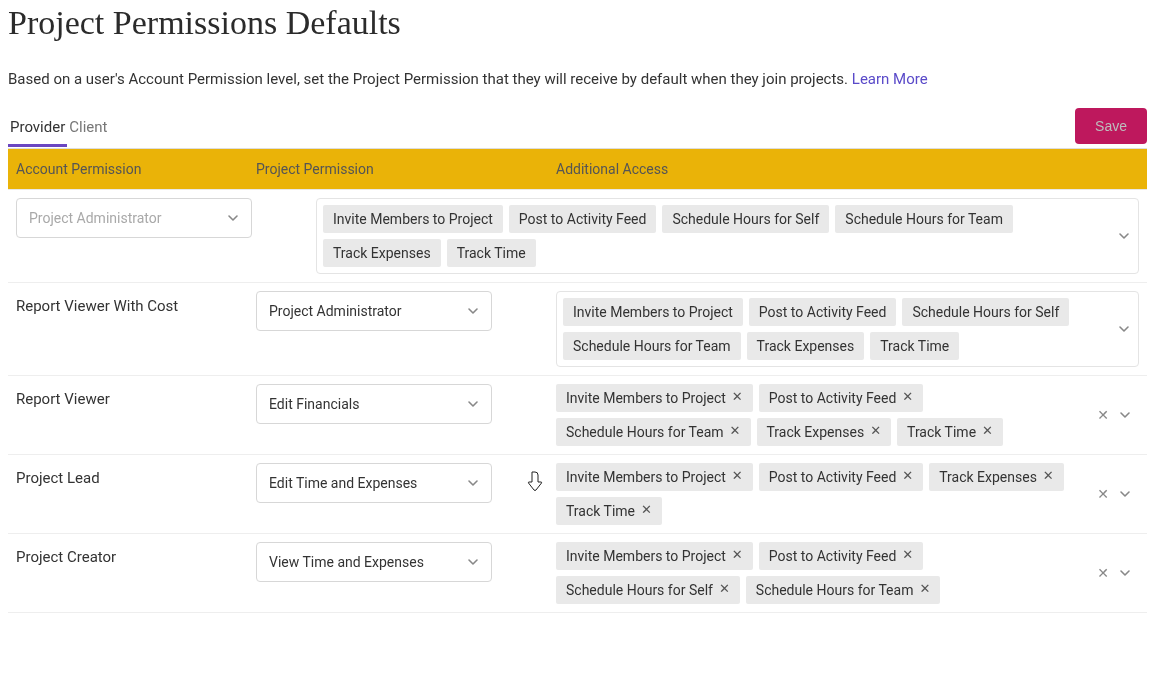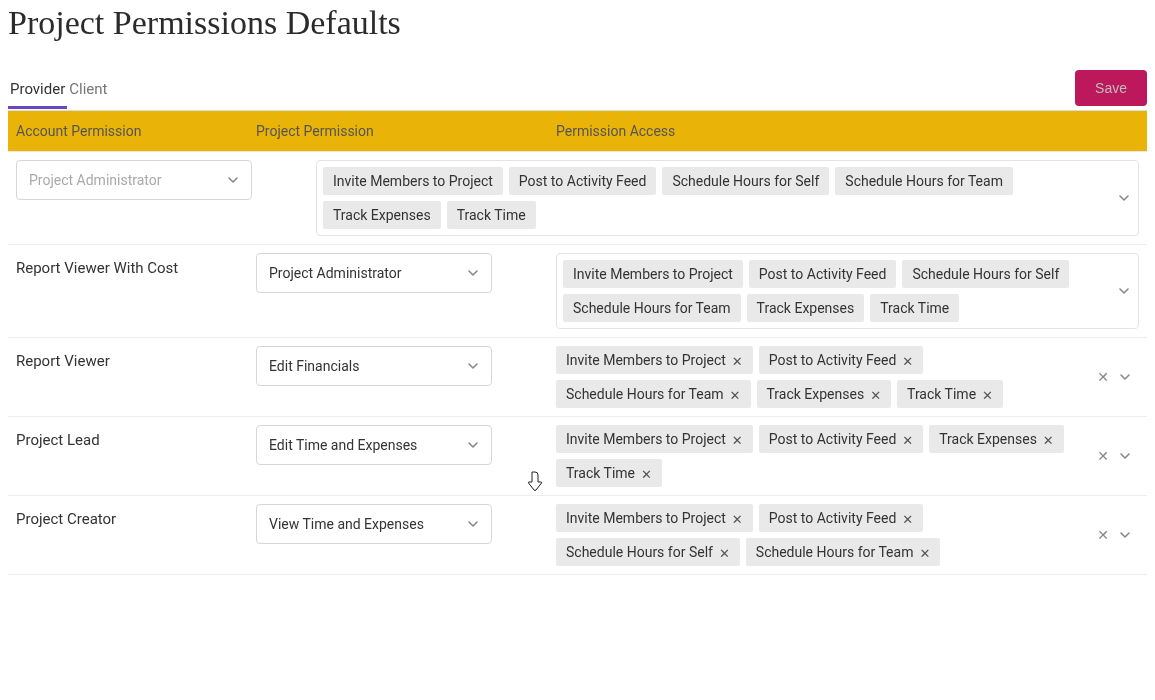--- a/index.html
+++ b/index.html
@@ -121,21 +121,21 @@
     border: none;
     padding: 0 42px 0 0;
   }
   .tag {
     background: #e9e9e9;
     border-radius: 2px;
     padding: 6px 10px;
     font-size: 14px;
     color: #333;
     display: inline-flex;
-    align-items: flex-end;
+    align-items: flex-start;
     gap: 6px;
   }
   .tag .remove-x {
     color: #555;
     font-size: 13px;
     cursor: pointer;
     line-height: 1;
   }
   .box-controls {
     position: absolute;
@@ -157,33 +157,36 @@
     height: 22px;
     pointer-events: none;
   }
 </style>
 </head>
 <body>
 
 <div class="page">
   <h1 class="page-title">Project Permissions Defaults</h1>
 
+  <div class="desc">
+    <span>Based on a user's Account Permission level, set the Project Permission that they will receive by default when they join projects. </span><a href="#">Learn More</a>
+  </div>
 
   <div class="tabs-row">
     <div class="tabs">
       <div class="tab active">Provider</div>
       <div class="tab">Client</div>
     </div>
     <button class="save-btn">Save</button>
   </div>
 
   <div class="table-header">
     <div class="col-account">Account Permission</div>
     <div class="col-project">Project Permission</div>
-    <div class="col-access">Permission Access</div>
+    <div class="col-access">Additional Access</div>
   </div>
 
   <div id="rows-container">
       <div class="row">
         <div class="col-project">
           <div class="select-box">
             <span class="placeholder">Project Administrator</span>
             <span class="chev">
               <svg viewBox="0 0 12 12" width="12" height="12">
                 <path d="M2 4 L6 8 L10 4" fill="none" stroke="#888" stroke-width="1.6" stroke-linecap="round" stroke-linejoin="round"></path>

